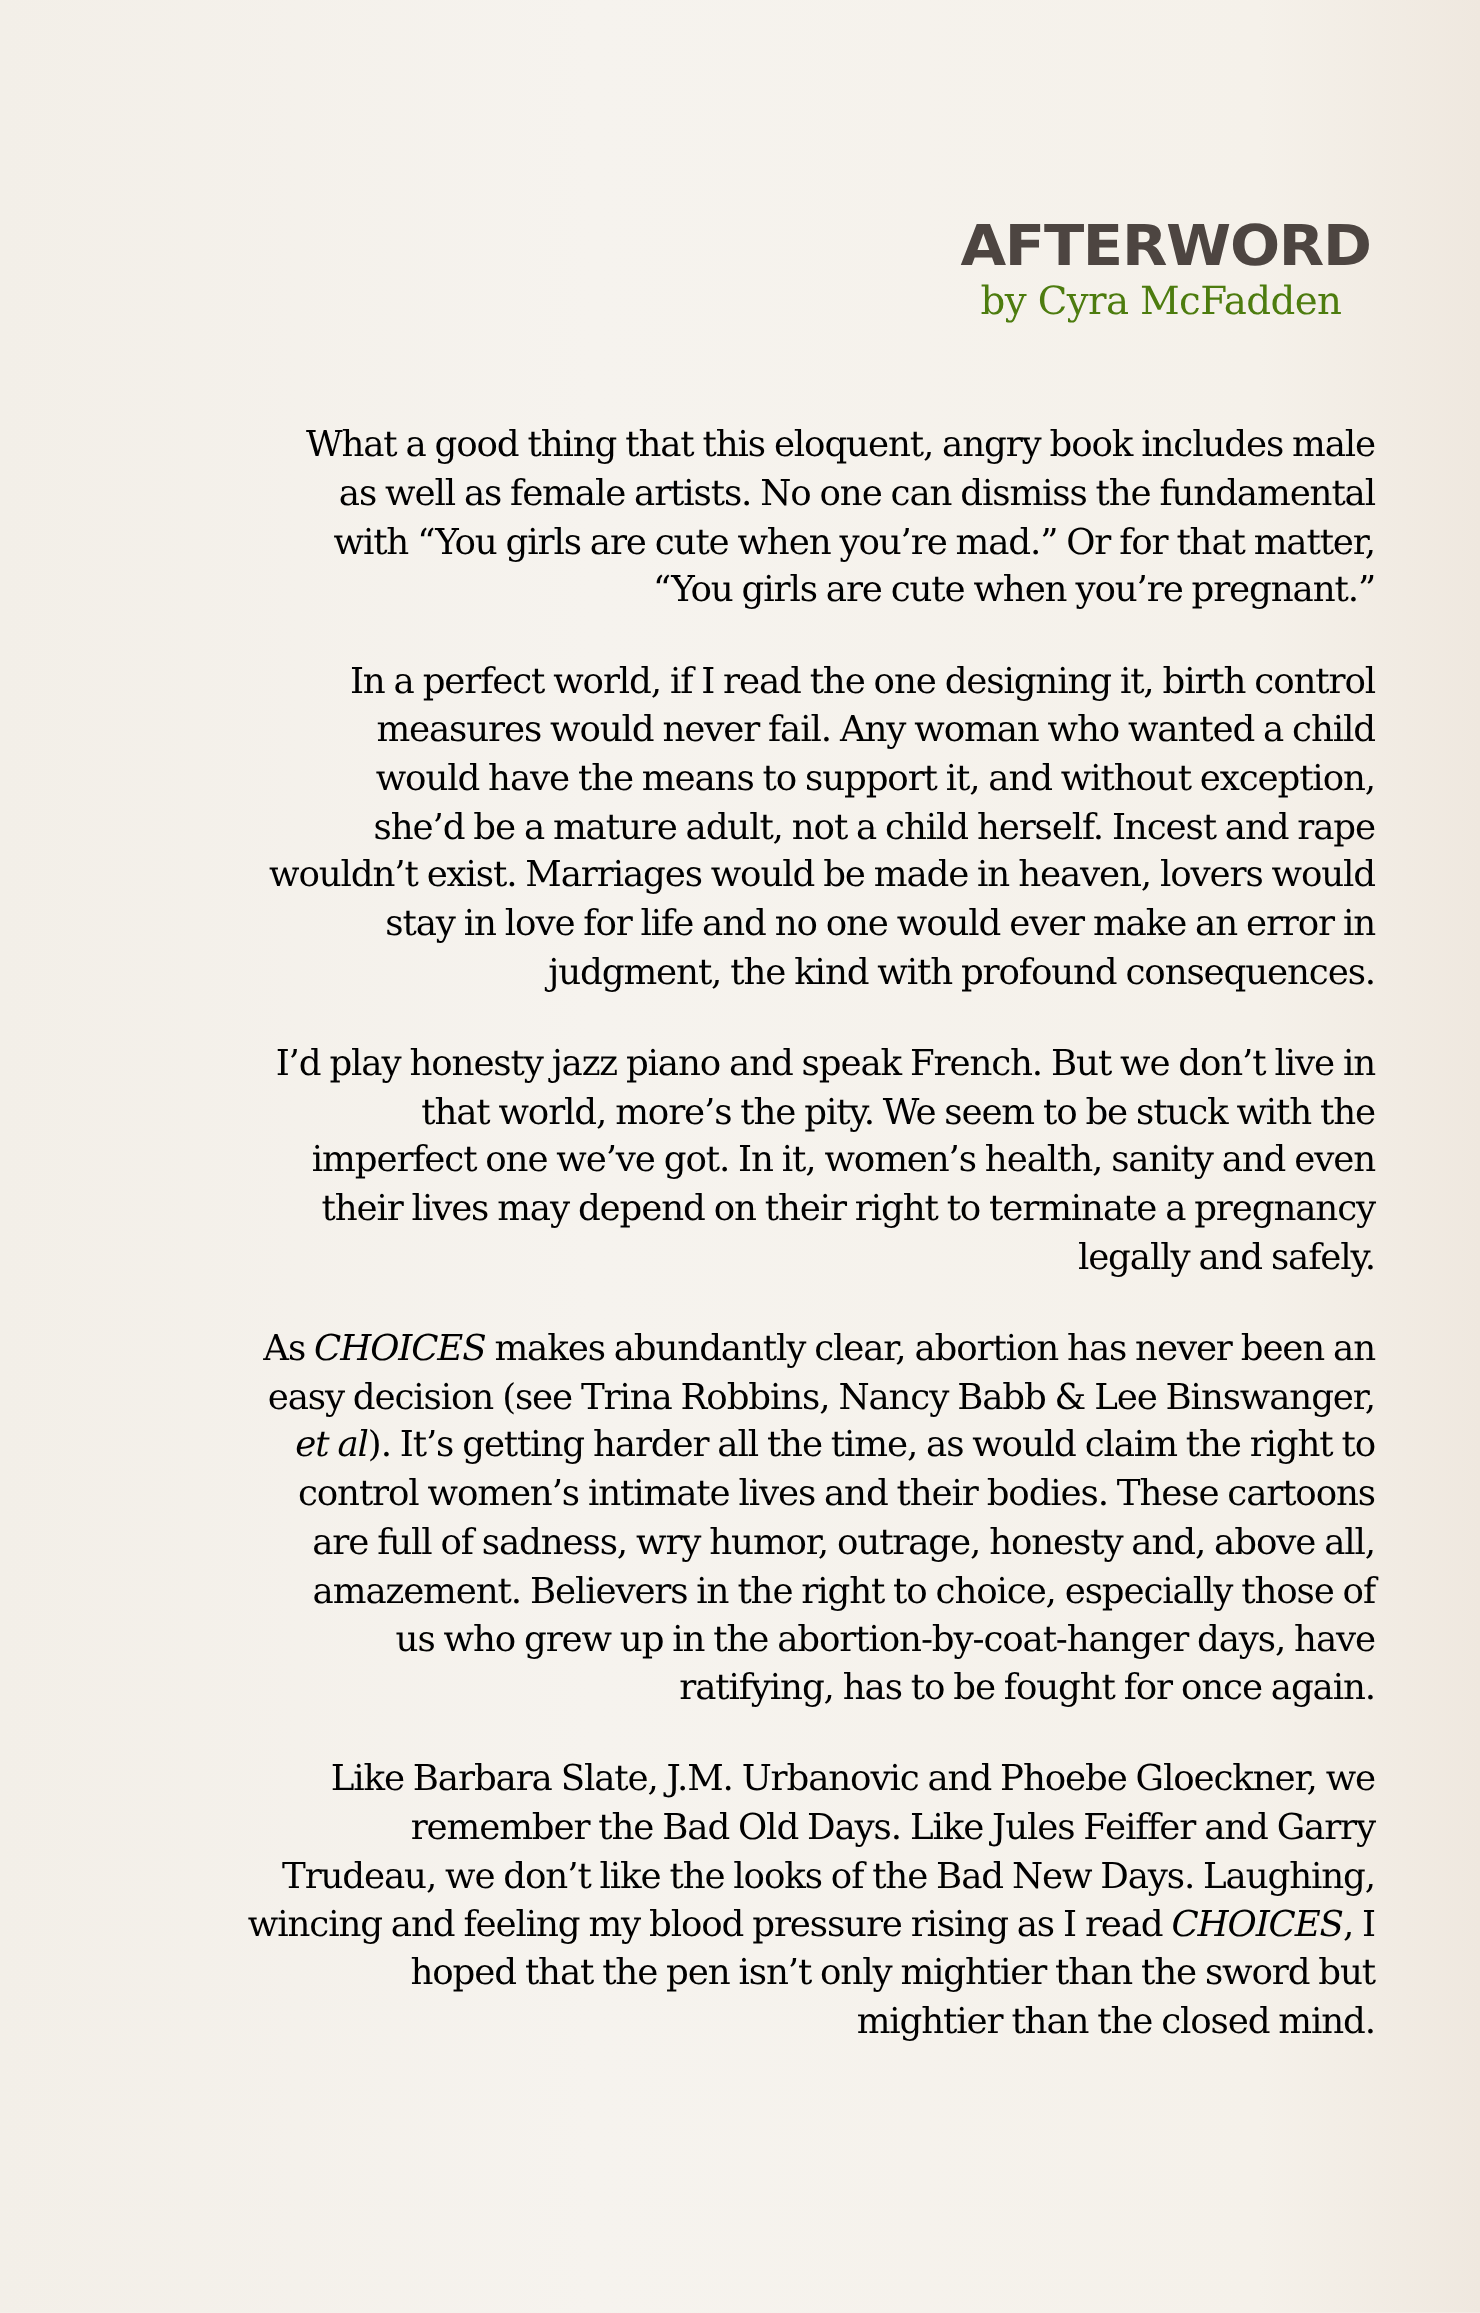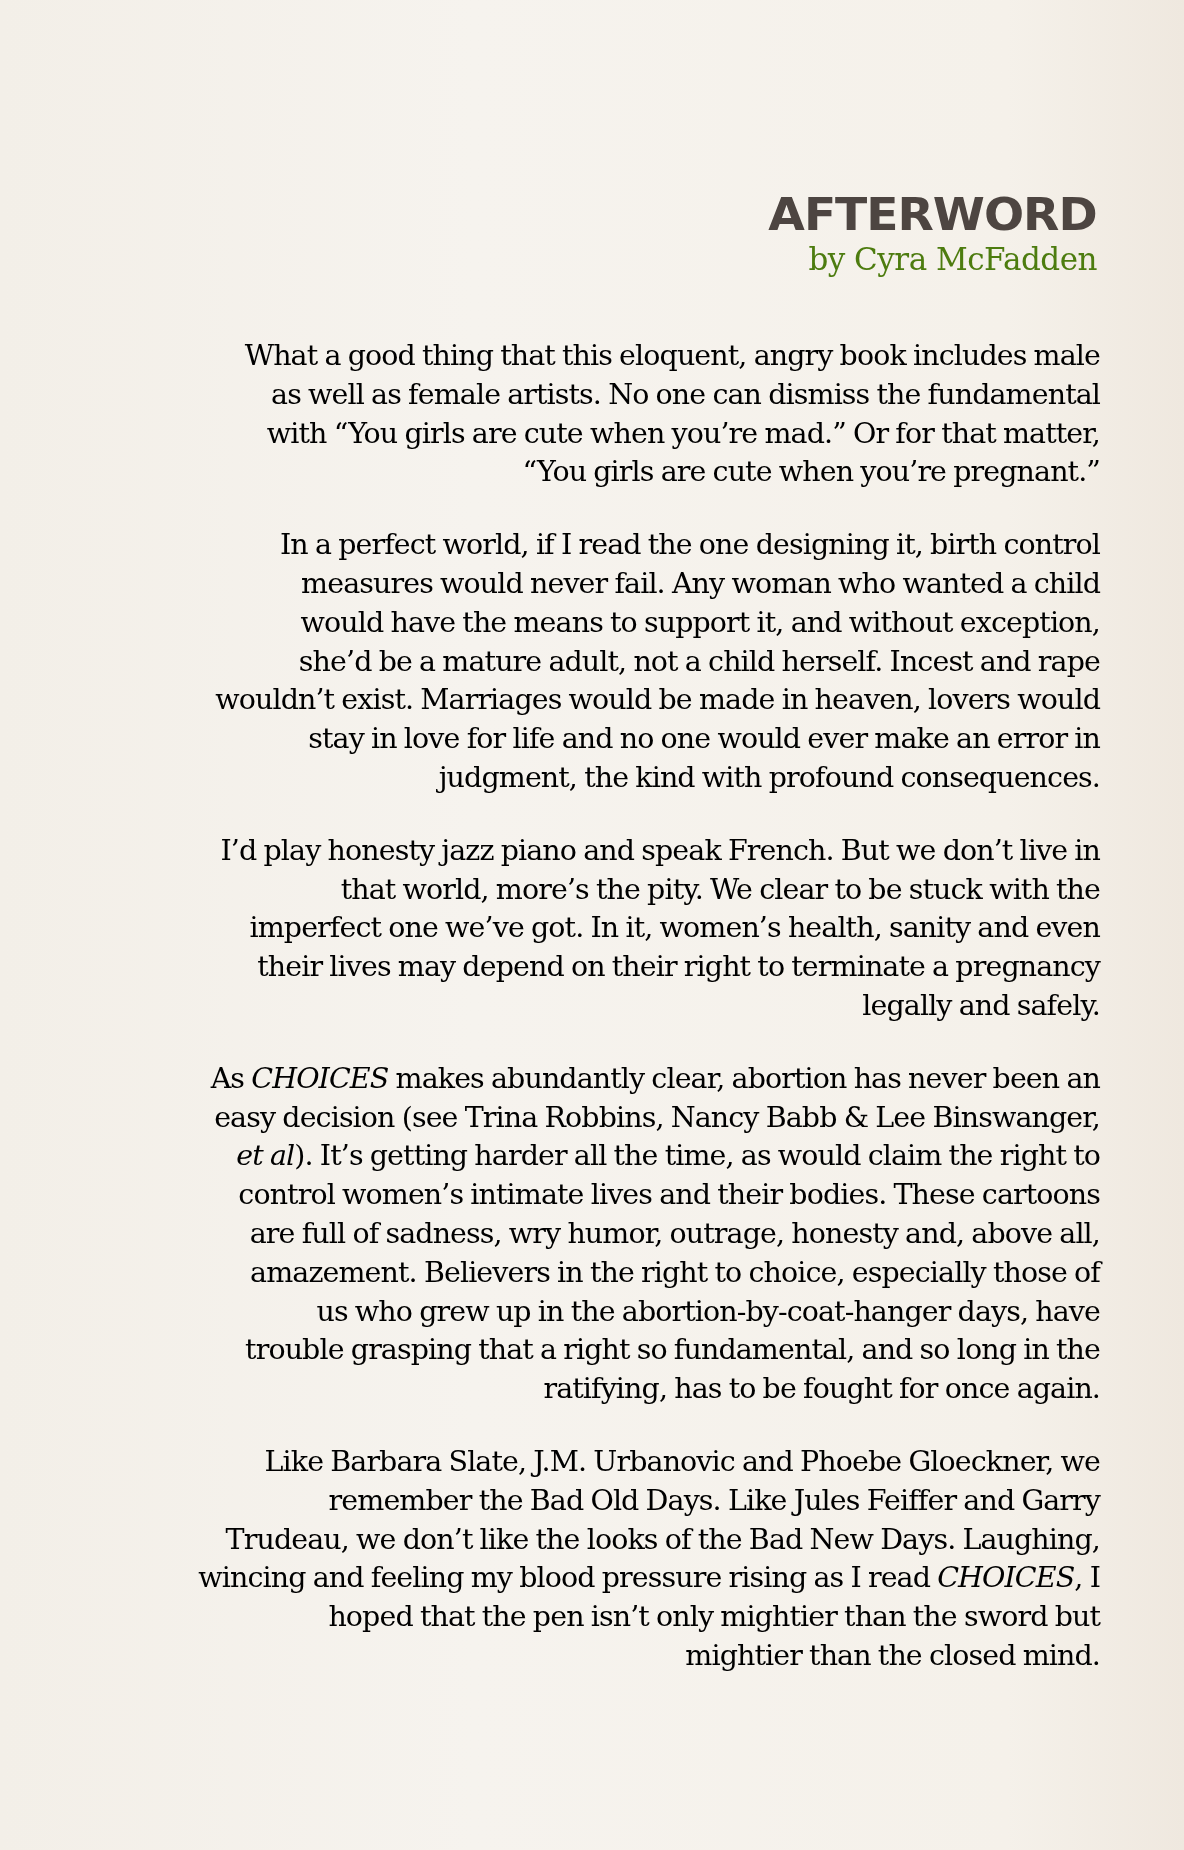--- a/index.html
+++ b/index.html
@@ -18,22 +18,21 @@
     .page {
       position: absolute;
       left: 0;
       top: 0;
       width: 1184px;
       height: 1850px;
     }
     .heading-block {
       position: absolute;
       right: 87px;
-      top: 192px;
-      text-align: right;
+      top: 174px;
     }
     .heading-title {
       font-family: "DejaVu Sans", sans-serif;
       font-weight: bold;
       font-size: 45px;
       letter-spacing: -1px;
       color: #4d4541;
       line-height: 46px;
       margin: 0;
       transform: scaleX(1.05);
@@ -96,35 +95,34 @@
       <span class="line">measures would never fail. Any woman who wanted a child</span>
       <span class="line">would have the means to support it, and without exception,</span>
       <span class="line">she’d be a mature adult, not a child herself. Incest and rape</span>
       <span class="line">wouldn’t exist. Marriages would be made in heaven, lovers would</span>
       <span class="line">stay in love for life and no one would ever make an error in</span>
       <span class="line">judgment, the kind with profound consequences.</span>
     </div>
 
     <div class="para">
       <span class="line">I’d play honesty jazz piano and speak French. But we don’t live in</span>
-      <span class="line">that world, more’s the pity. We clear to be stuck with the</span>
+      <span class="line">that world, more’s the pity. We seem to be stuck with the</span>
       <span class="line">imperfect one we’ve got. In it, women’s health, sanity and even</span>
       <span class="line">their lives may depend on their right to terminate a pregnancy</span>
       <span class="line">legally and safely.</span>
     </div>
 
     <div class="para">
       <span class="line"><span>As </span><span class="em">CHOICES</span><span> makes abundantly clear, abortion has never been an</span></span>
       <span class="line">easy decision (see Trina Robbins, Nancy Babb &amp; Lee Binswanger,</span>
       <span class="line"><span></span><span class="em">et al</span><span>). It’s getting harder all the time, as would claim the right to</span></span>
       <span class="line">control women’s intimate lives and their bodies. These cartoons</span>
       <span class="line">are full of sadness, wry humor, outrage, honesty and, above all,</span>
       <span class="line">amazement. Believers in the right to choice, especially those of</span>
       <span class="line">us who grew up in the abortion-by-coat-hanger days, have</span>
-      <span class="line">trouble grasping that a right so fundamental, and so long in the</span>
       <span class="line">ratifying, has to be fought for once again.</span>
     </div>
 
     <div class="para">
       <span class="line">Like Barbara Slate, J.M. Urbanovic and Phoebe Gloeckner, we</span>
       <span class="line">remember the Bad Old Days. Like Jules Feiffer and Garry</span>
       <span class="line">Trudeau, we don’t like the looks of the Bad New Days. Laughing,</span>
       <span class="line"><span>wincing and feeling my blood pressure rising as I read </span><span class="em">CHOICES</span><span>, I</span></span>
       <span class="line">hoped that the pen isn’t only mightier than the sword but</span>
       <span class="line">mightier than the closed mind.</span>

